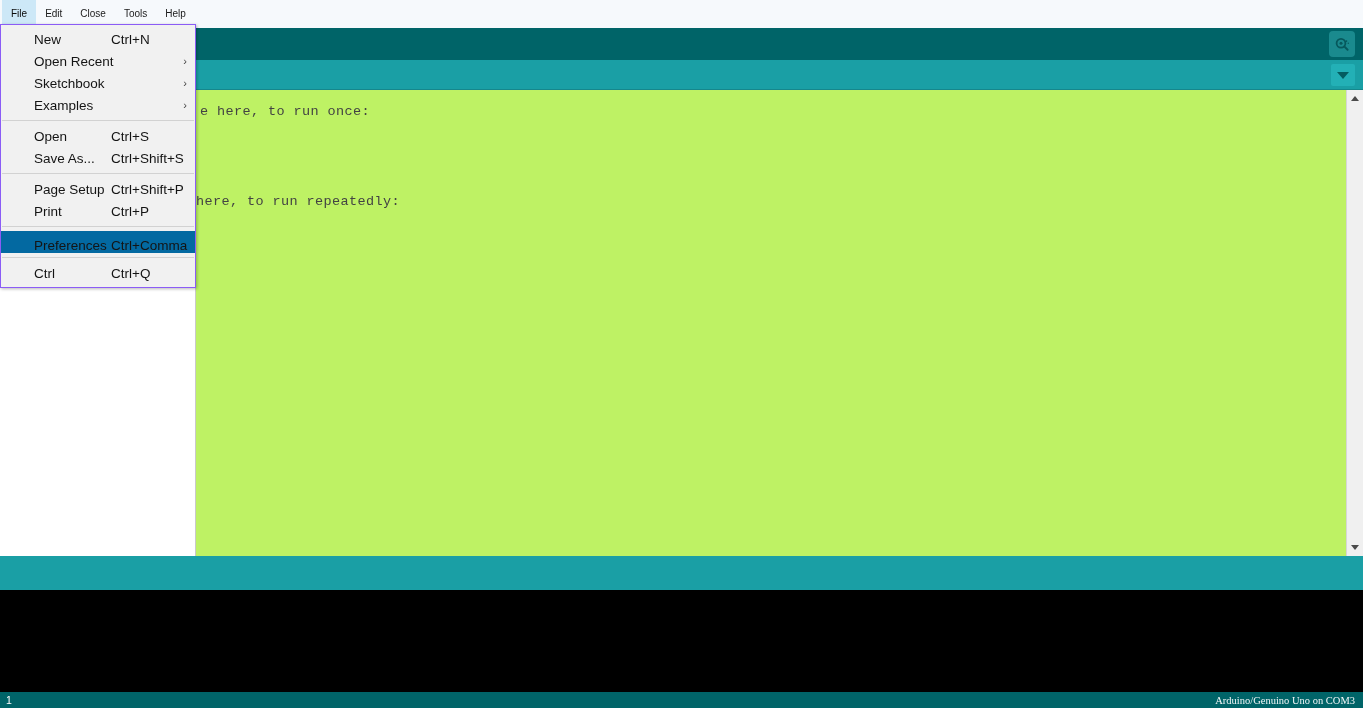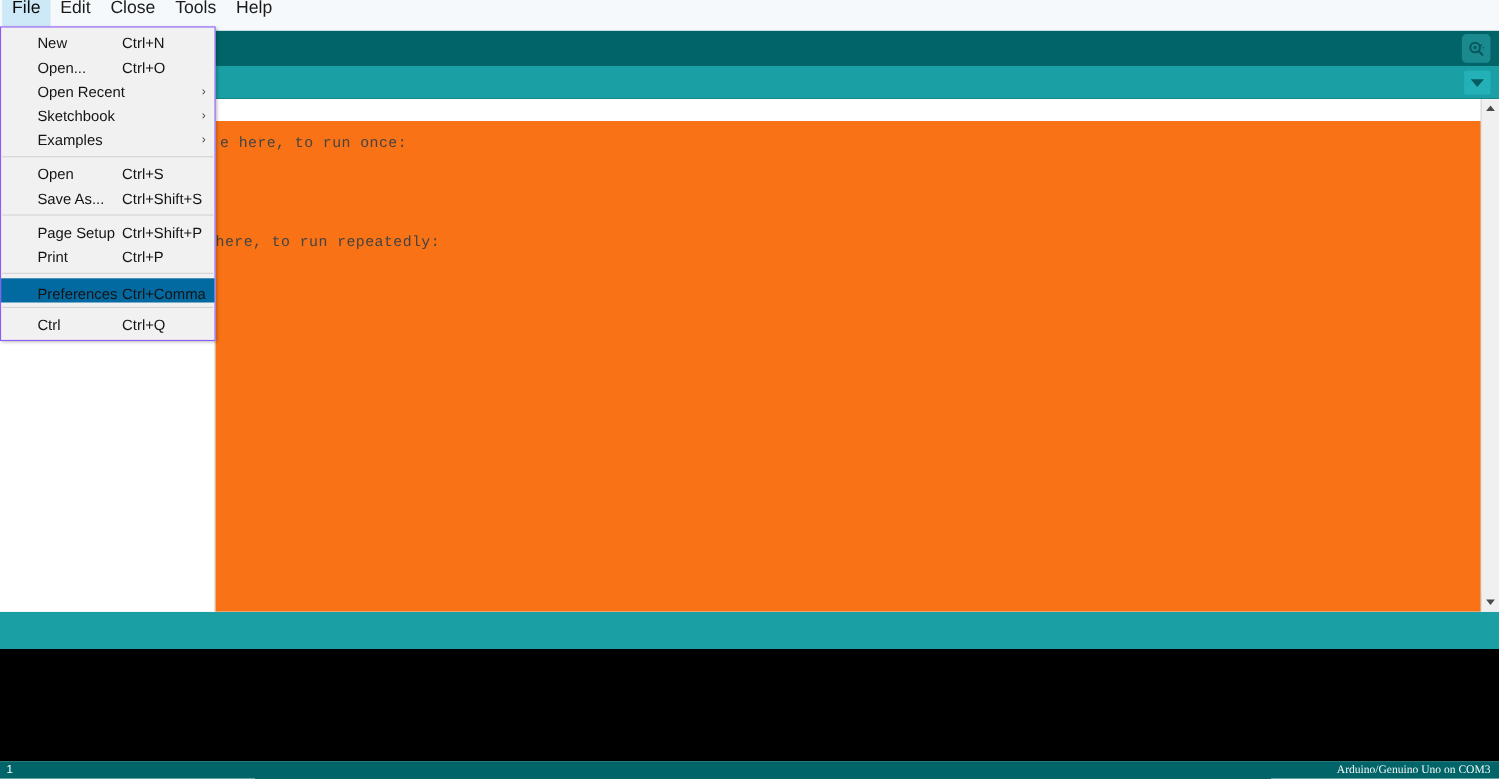--- a/index.html
+++ b/index.html
@@ -30,22 +30,23 @@
     height: 28px;
     background: #f6f9fc;
     display: flex;
     align-items: stretch;
     flex: 0 0 auto;
     padding-left: 2px;
     box-sizing: border-box;
   }
   .menubar-item {
     display: flex;
+    align-items: center;
     padding: 0 9px;
-    font-size: 16px;
+    font-size: 10px;
     color: #1b1b1b;
     line-height: 1;
     cursor: default;
     user-select: none;
   }
   .menubar-item.active {
     background: #cde8f7;
     color: #0a0a0a;
   }
 
@@ -111,26 +112,25 @@
   .gutter {
     width: 196px;
     flex: 0 0 196px;
     background: #ffffff;
     border-right: 1px solid #c9c9c9;
     box-sizing: border-box;
   }
   .code-area {
     flex: 1 1 auto;
     position: relative;
-    background: #f97316;
+    background: #bef264;
     font-family: "Liberation Mono", monospace;
     font-size: 13.5px;
     color: #434343;
     overflow: hidden;
-    margin-top: 20px;
   }
   .code-line {
     position: absolute;
     white-space: pre;
     letter-spacing: 0.4px;
   }
 
   
   .vscroll {
     width: 17px;
@@ -305,24 +305,20 @@
     <span class="left">1</span>
     <span class="right">Arduino/Genuino Uno on COM3</span>
   </div>
 
   <div class="dropdown" id="file-menu">
       <div class="menu-item">
         <span class="label">New</span>
         <span class="accel">Ctrl+N</span>
       </div>
       <div class="menu-item">
-        <span class="label">Open...</span>
-        <span class="accel">Ctrl+O</span>
-      </div>
-      <div class="menu-item">
         <span class="label">Open Recent</span>
         <span class="submenu-arrow">›</span>
       </div>
       <div class="menu-item">
         <span class="label">Sketchbook</span>
         <span class="submenu-arrow">›</span>
       </div>
       <div class="menu-item">
         <span class="label">Examples</span>
         <span class="submenu-arrow">›</span>

